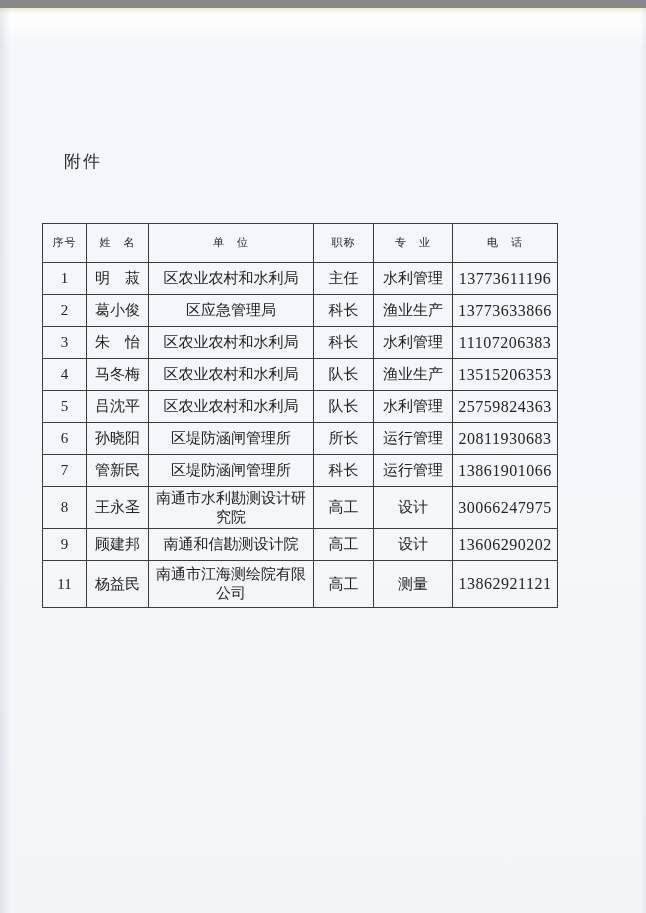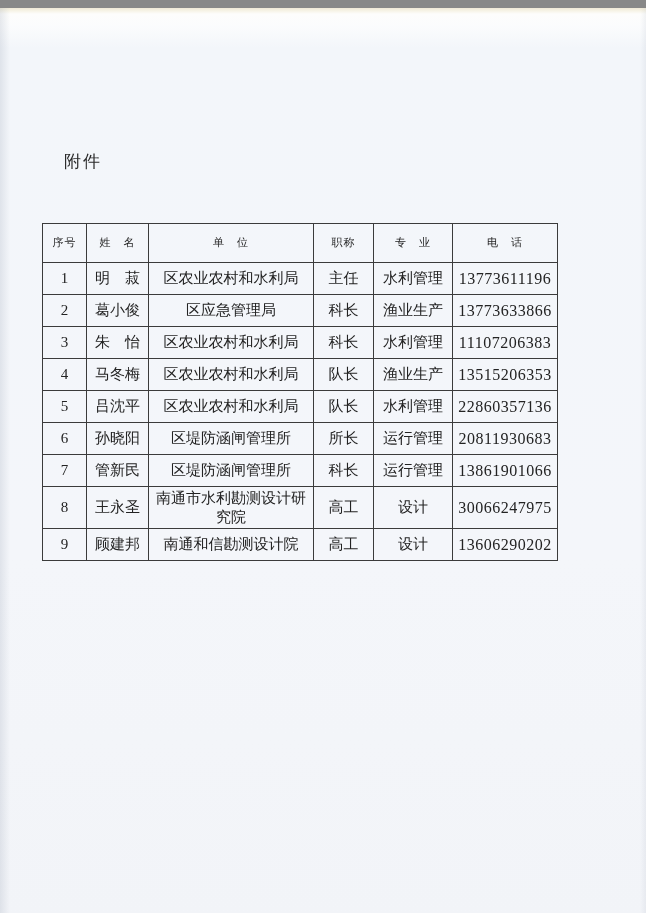--- a/index.html
+++ b/index.html
@@ -153,21 +153,21 @@
         <td class="cell-title">队长</td>
         <td class="cell-specialty">渔业生产</td>
         <td class="cell-phone">13515206353</td>
       </tr>
       <tr class="row-single">
         <td class="cell-no">5</td>
         <td class="cell-name">吕沈平</td>
         <td class="cell-unit">区农业农村和水利局</td>
         <td class="cell-title">队长</td>
         <td class="cell-specialty">水利管理</td>
-        <td class="cell-phone">22860357136</td>
+        <td class="cell-phone">25759824363</td>
       </tr>
       <tr class="row-single">
         <td class="cell-no">6</td>
         <td class="cell-name">孙晓阳</td>
         <td class="cell-unit">区堤防涵闸管理所</td>
         <td class="cell-title">所长</td>
         <td class="cell-specialty">运行管理</td>
         <td class="cell-phone">20811930683</td>
       </tr>
       <tr class="row-single">
@@ -187,20 +187,28 @@
         <td class="cell-phone">30066247975</td>
       </tr>
       <tr class="row-single">
         <td class="cell-no">9</td>
         <td class="cell-name">顾建邦</td>
         <td class="cell-unit">南通和信勘测设计院</td>
         <td class="cell-title">高工</td>
         <td class="cell-specialty">设计</td>
         <td class="cell-phone">13606290202</td>
       </tr>
+      <tr class="row-double-lg">
+        <td class="cell-no">11</td>
+        <td class="cell-name">杨益民</td>
+        <td class="cell-unit">南通市江海测绘院有限公司</td>
+        <td class="cell-title">高工</td>
+        <td class="cell-specialty">测量</td>
+        <td class="cell-phone">13862921121</td>
+      </tr>
     </tbody>
   </table>
 
   <div class="edge-left"></div>
   <div class="edge-right"></div>
   <div class="edge-bottom"></div>
 
 </div>
 
 </body></html>

